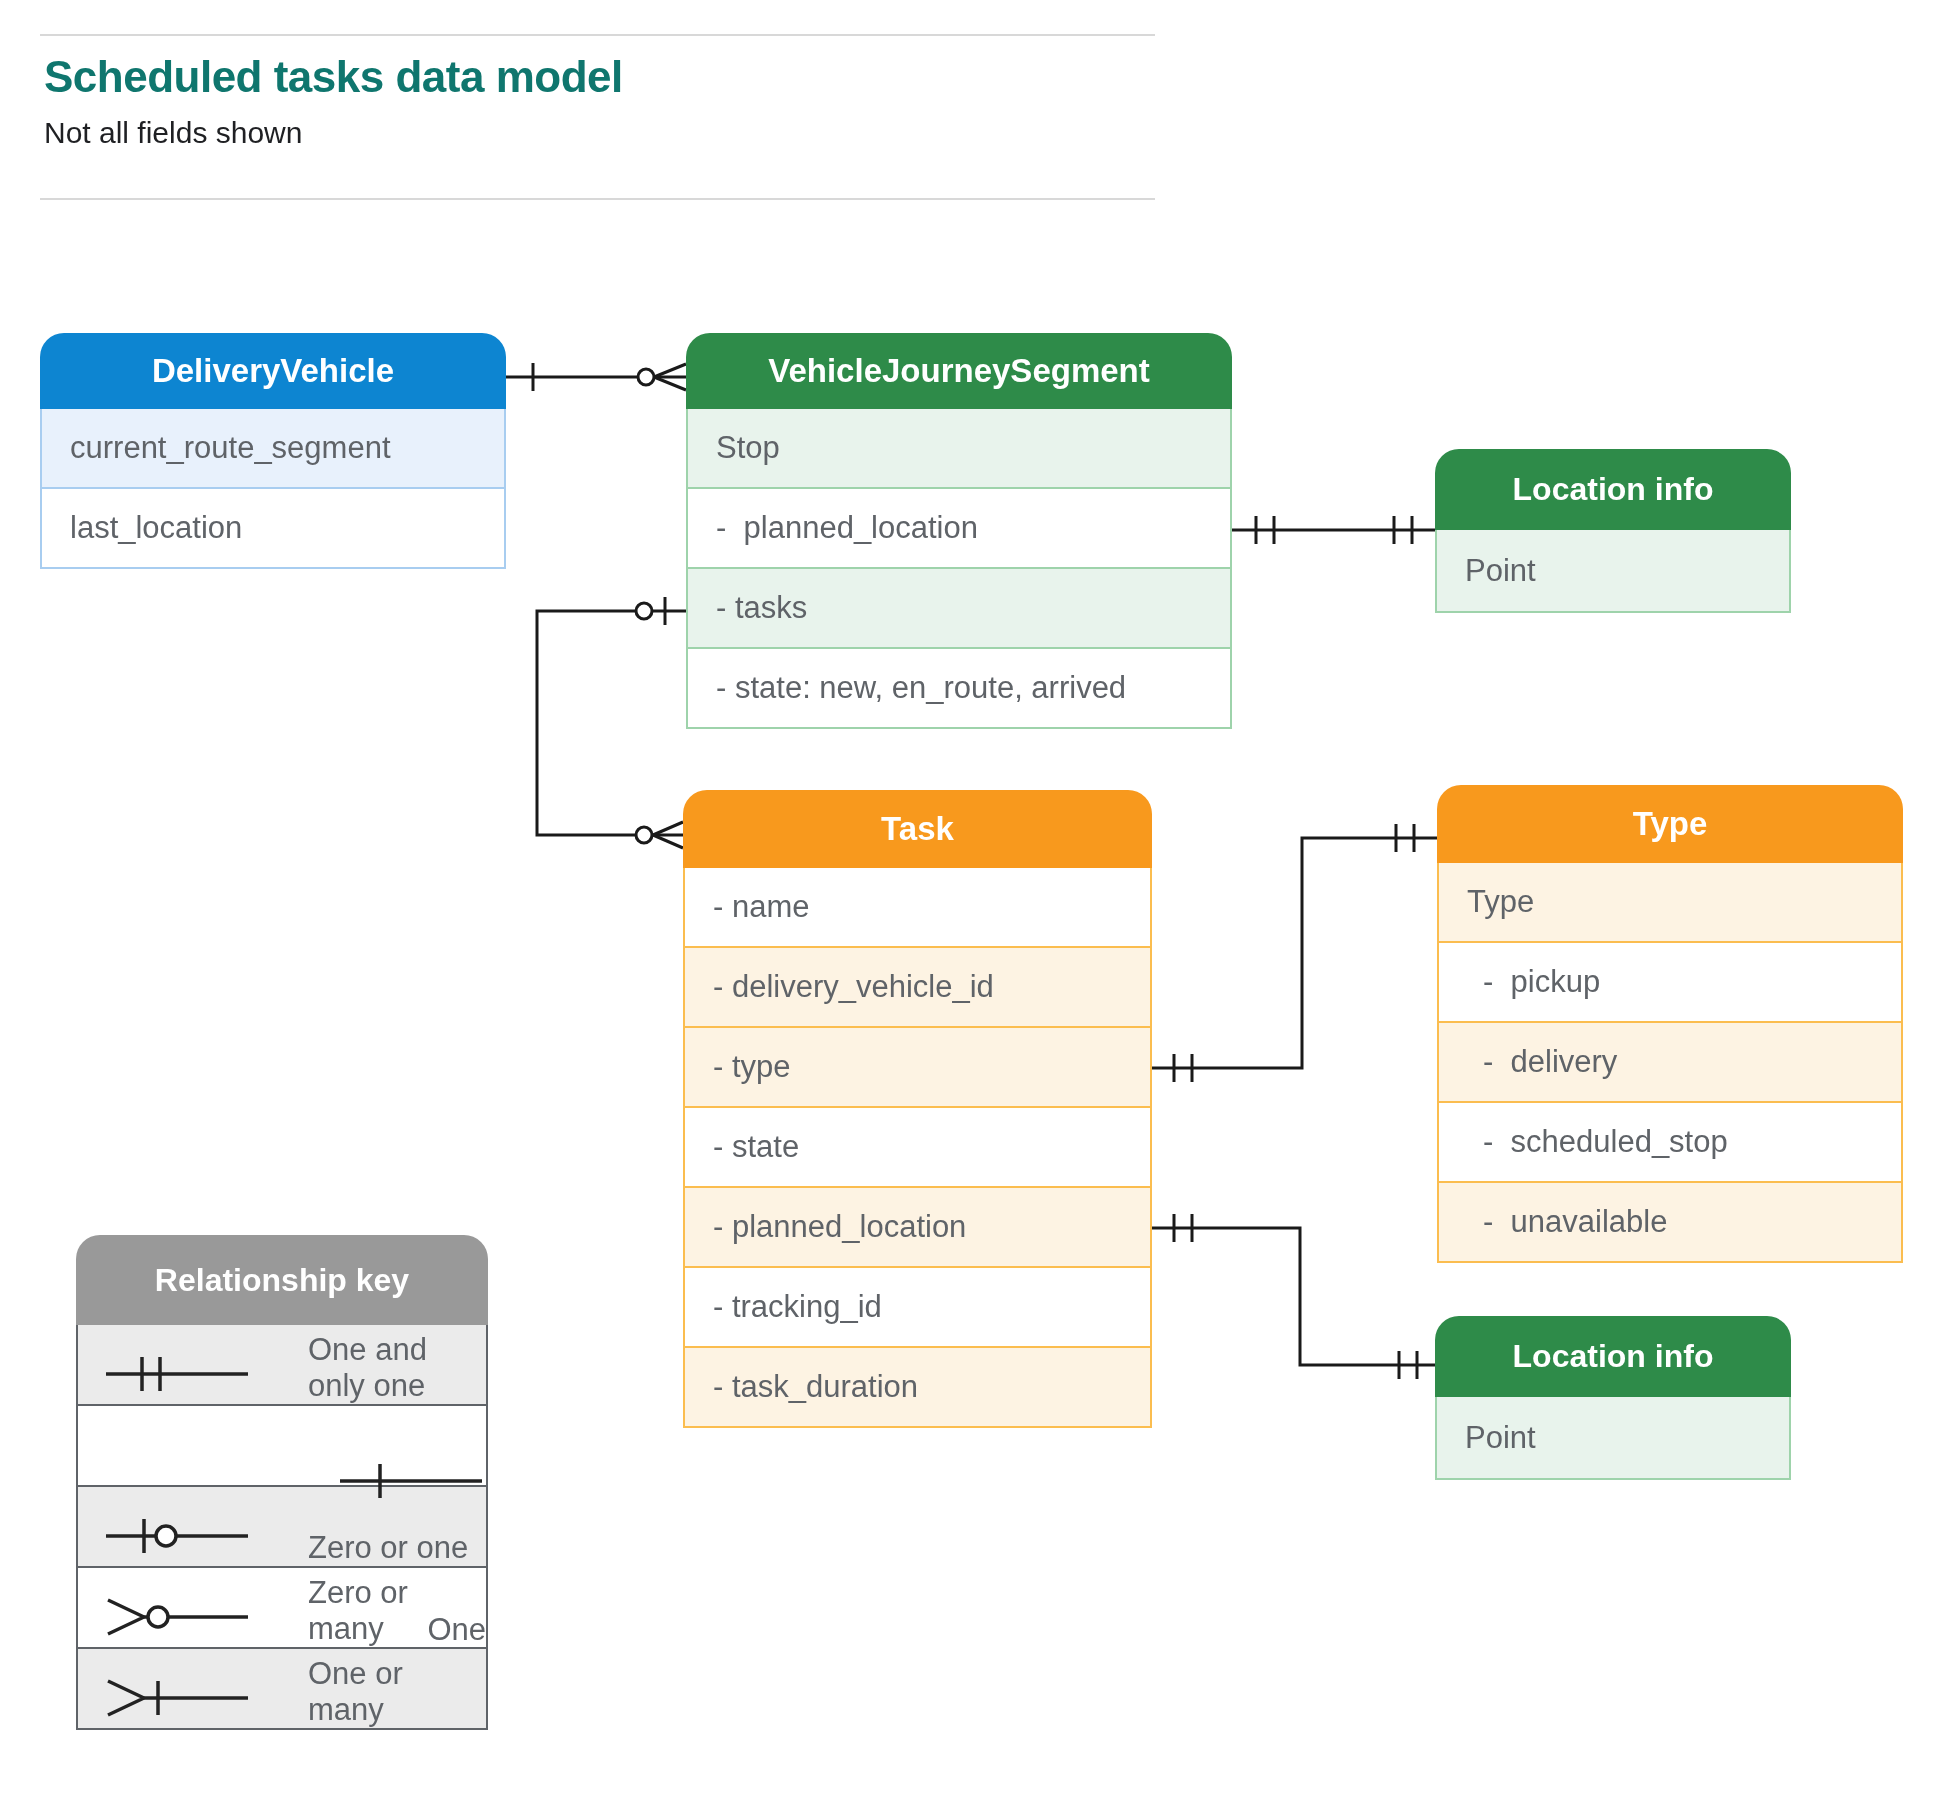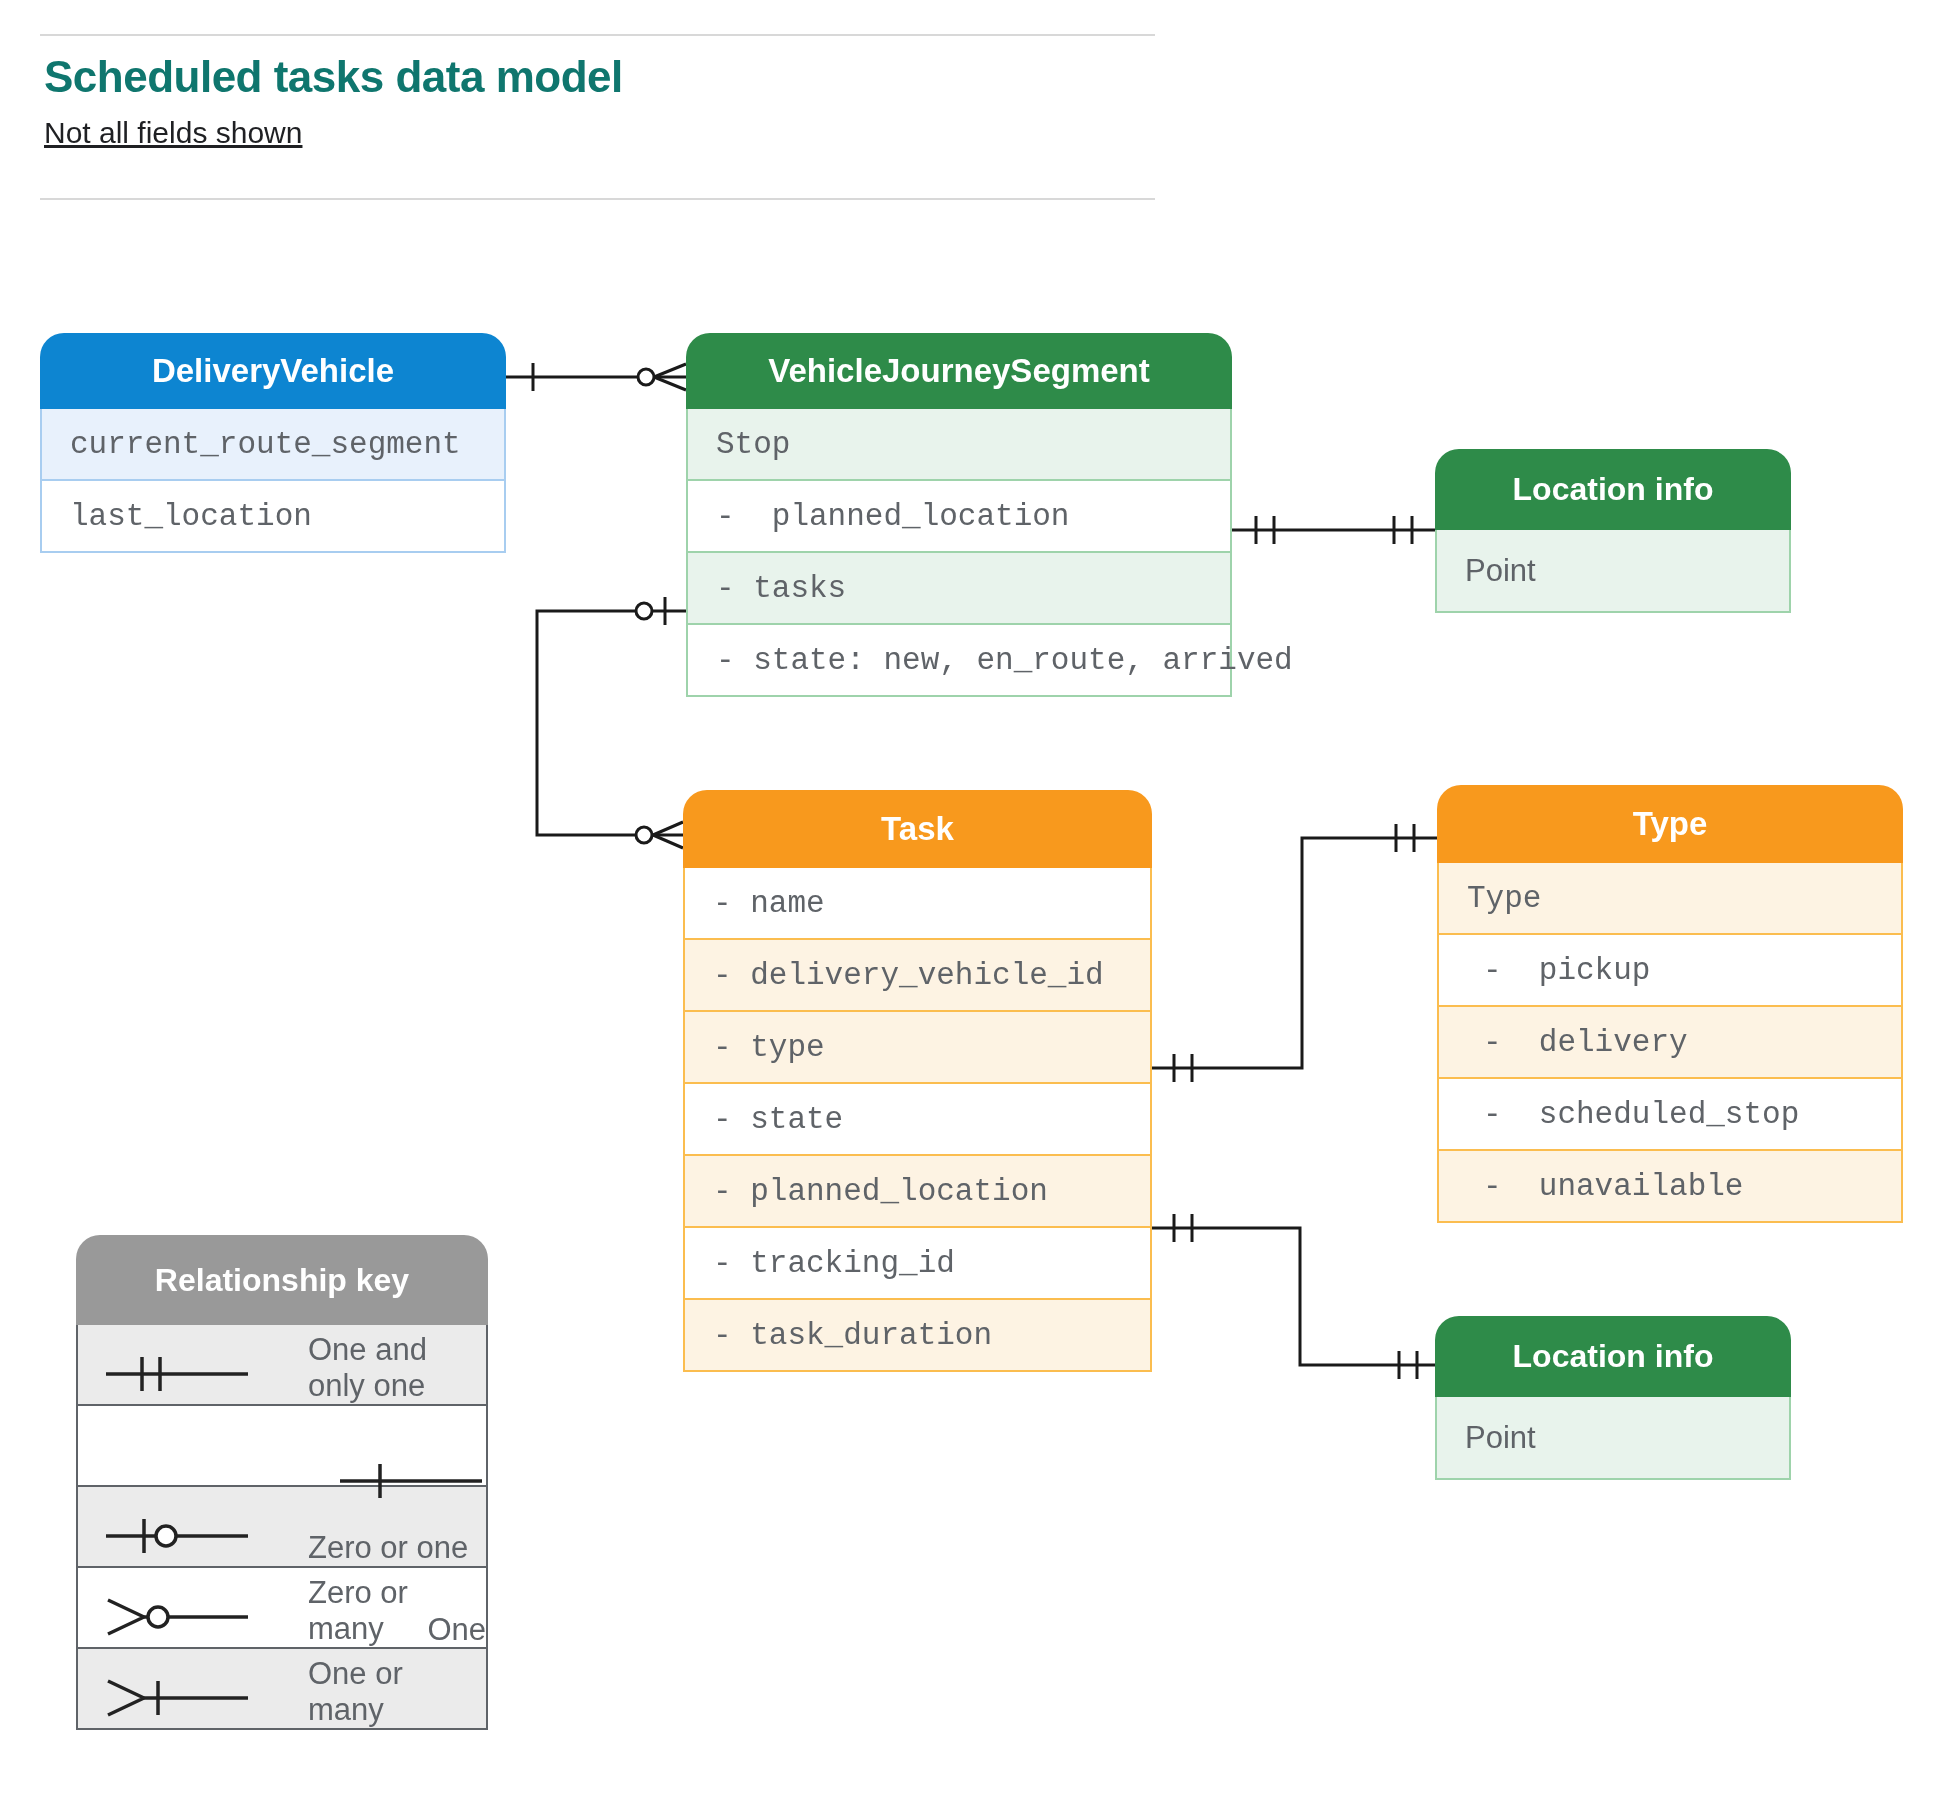--- a/index.html
+++ b/index.html
@@ -2,21 +2,21 @@
 <html><head>
 <meta charset="utf-8">
 <style>
   html,body{margin:0;padding:0;background:#ffffff;}
   body{font-family:"Liberation Sans", sans-serif;}
   #canvas{position:relative;width:1940px;height:1805px;background:#ffffff;overflow:hidden;}
 
   .rule{position:absolute;left:40px;width:1115px;height:2px;background:#d8d8d8;}
 
   .page-title{position:absolute;left:44px;top:52px;font-size:44px;font-weight:700;color:#0f766e;letter-spacing:-0.5px;}
-  .page-subtitle{position:absolute;left:44px;top:116px;font-size:30px;color:#1f2023;text-decoration:underline;}
+  .page-subtitle{position:absolute;left:44px;top:116px;font-size:30px;color:#1f2023;}
 
   .entity{position:absolute;}
   .ehead{display:flex;align-items:center;justify-content:center;color:#ffffff;
          font-weight:700;font-size:33px;border-radius:24px 24px 0 0;}
   .ebody{background:#ffffff;}
   .erow{display:flex;align-items:center;padding-left:28px;font-size:31px;color:#5f6368;
         white-space:pre;box-sizing:border-box;border-left:2px solid;border-right:2px solid;border-bottom:2px solid;}
   .erow.first{border-top:none;}
   .erow.indent{padding-left:44px;}
 
@@ -30,21 +30,21 @@
   .green .tint{background:#e8f3ec;}
 
   .orange .ehead{background:#f8991d;text-align:right;}
   .orange .erow{border-color:#fbbd4f;}
   .orange .tint{background:#fdf3e3;}
 
   .gray .ehead{background:#999999;border-radius:24px 24px 0 0;}
   .gray .tint{background:#ebebeb;}
 
   
-  .h80{height:72px;font-family:Liberation Mono, monospace;}
+  .h80{height:80px;}
   .h83{height:83px;}
   .h81{height:81px;}
 
   .legend-row{display:flex;align-items:flex-end;gap:56px;padding-left:24px;font-size:31px;color:#5f6368;
         box-sizing:border-box;border-left:2px solid;border-right:2px solid;border-bottom:2px solid;}
   .legend-sym{flex:0 0 150px;display:block;}
 
   #wires{position:absolute;left:0;top:0;width:1940px;height:1805px;pointer-events:none;}
   #wires path, #wires line{stroke:#1a1a1a;stroke-width:3;fill:none;}
   #wires circle{stroke:#1a1a1a;stroke-width:3;fill:#ffffff;}

